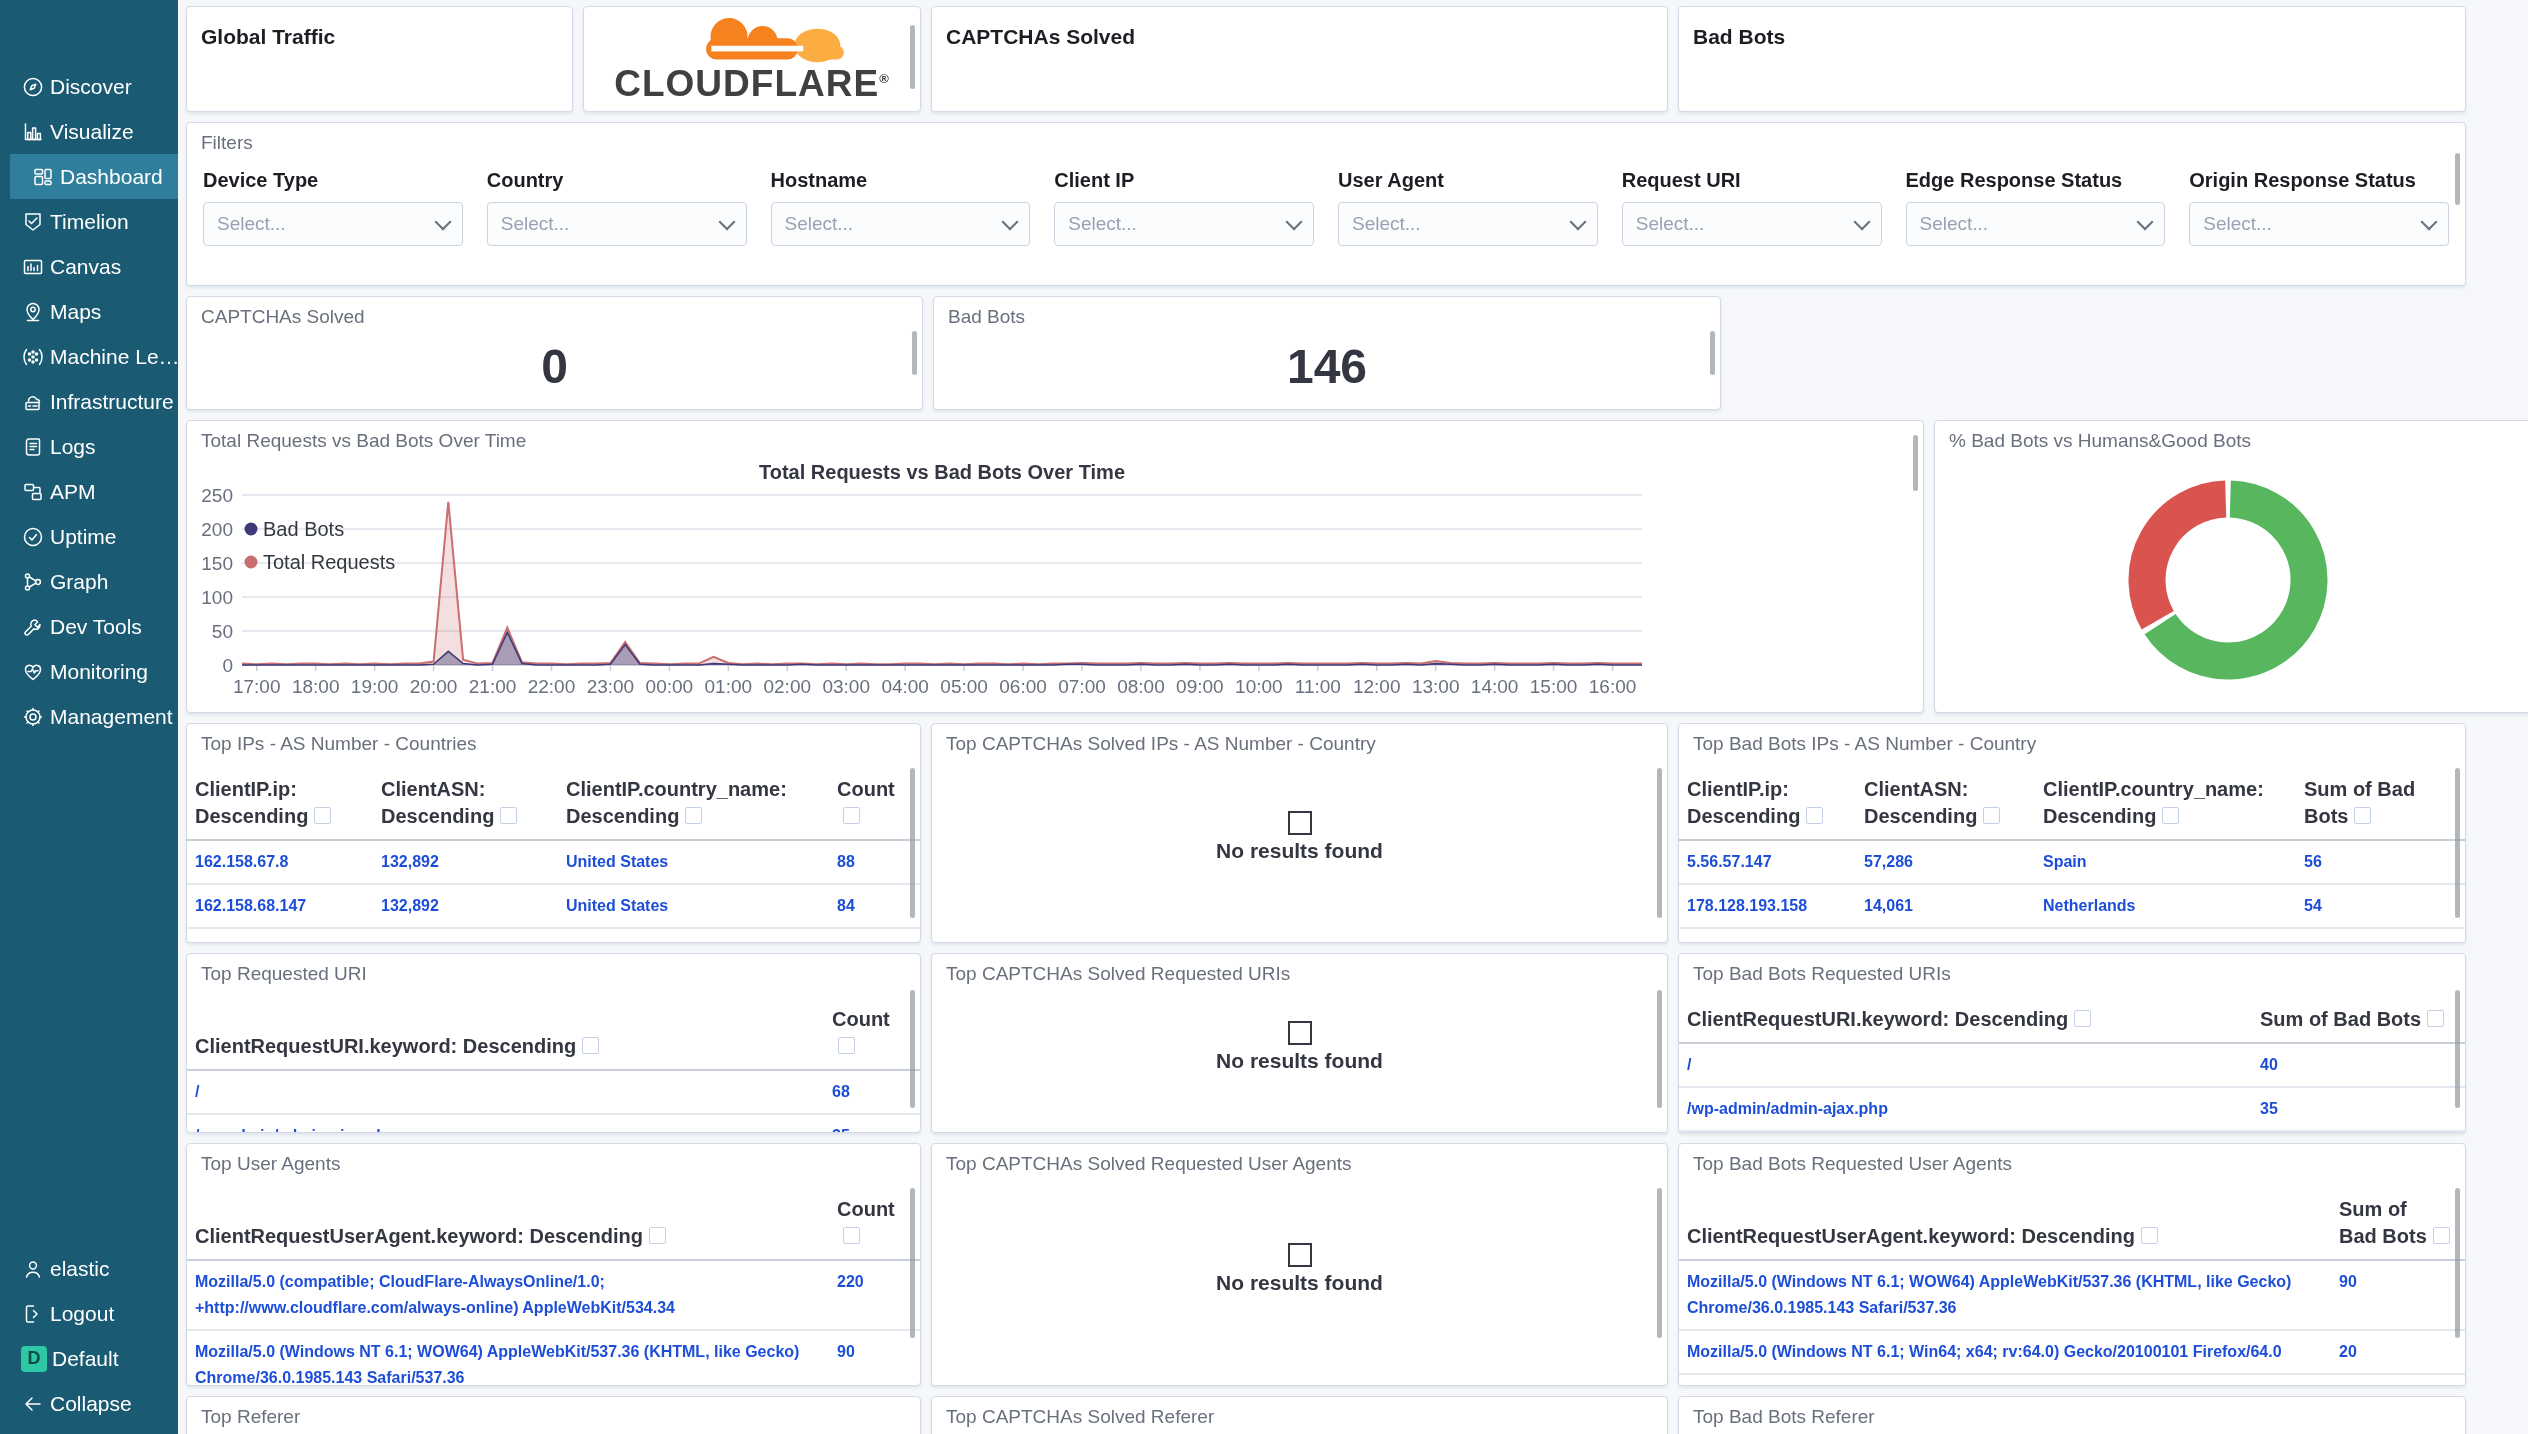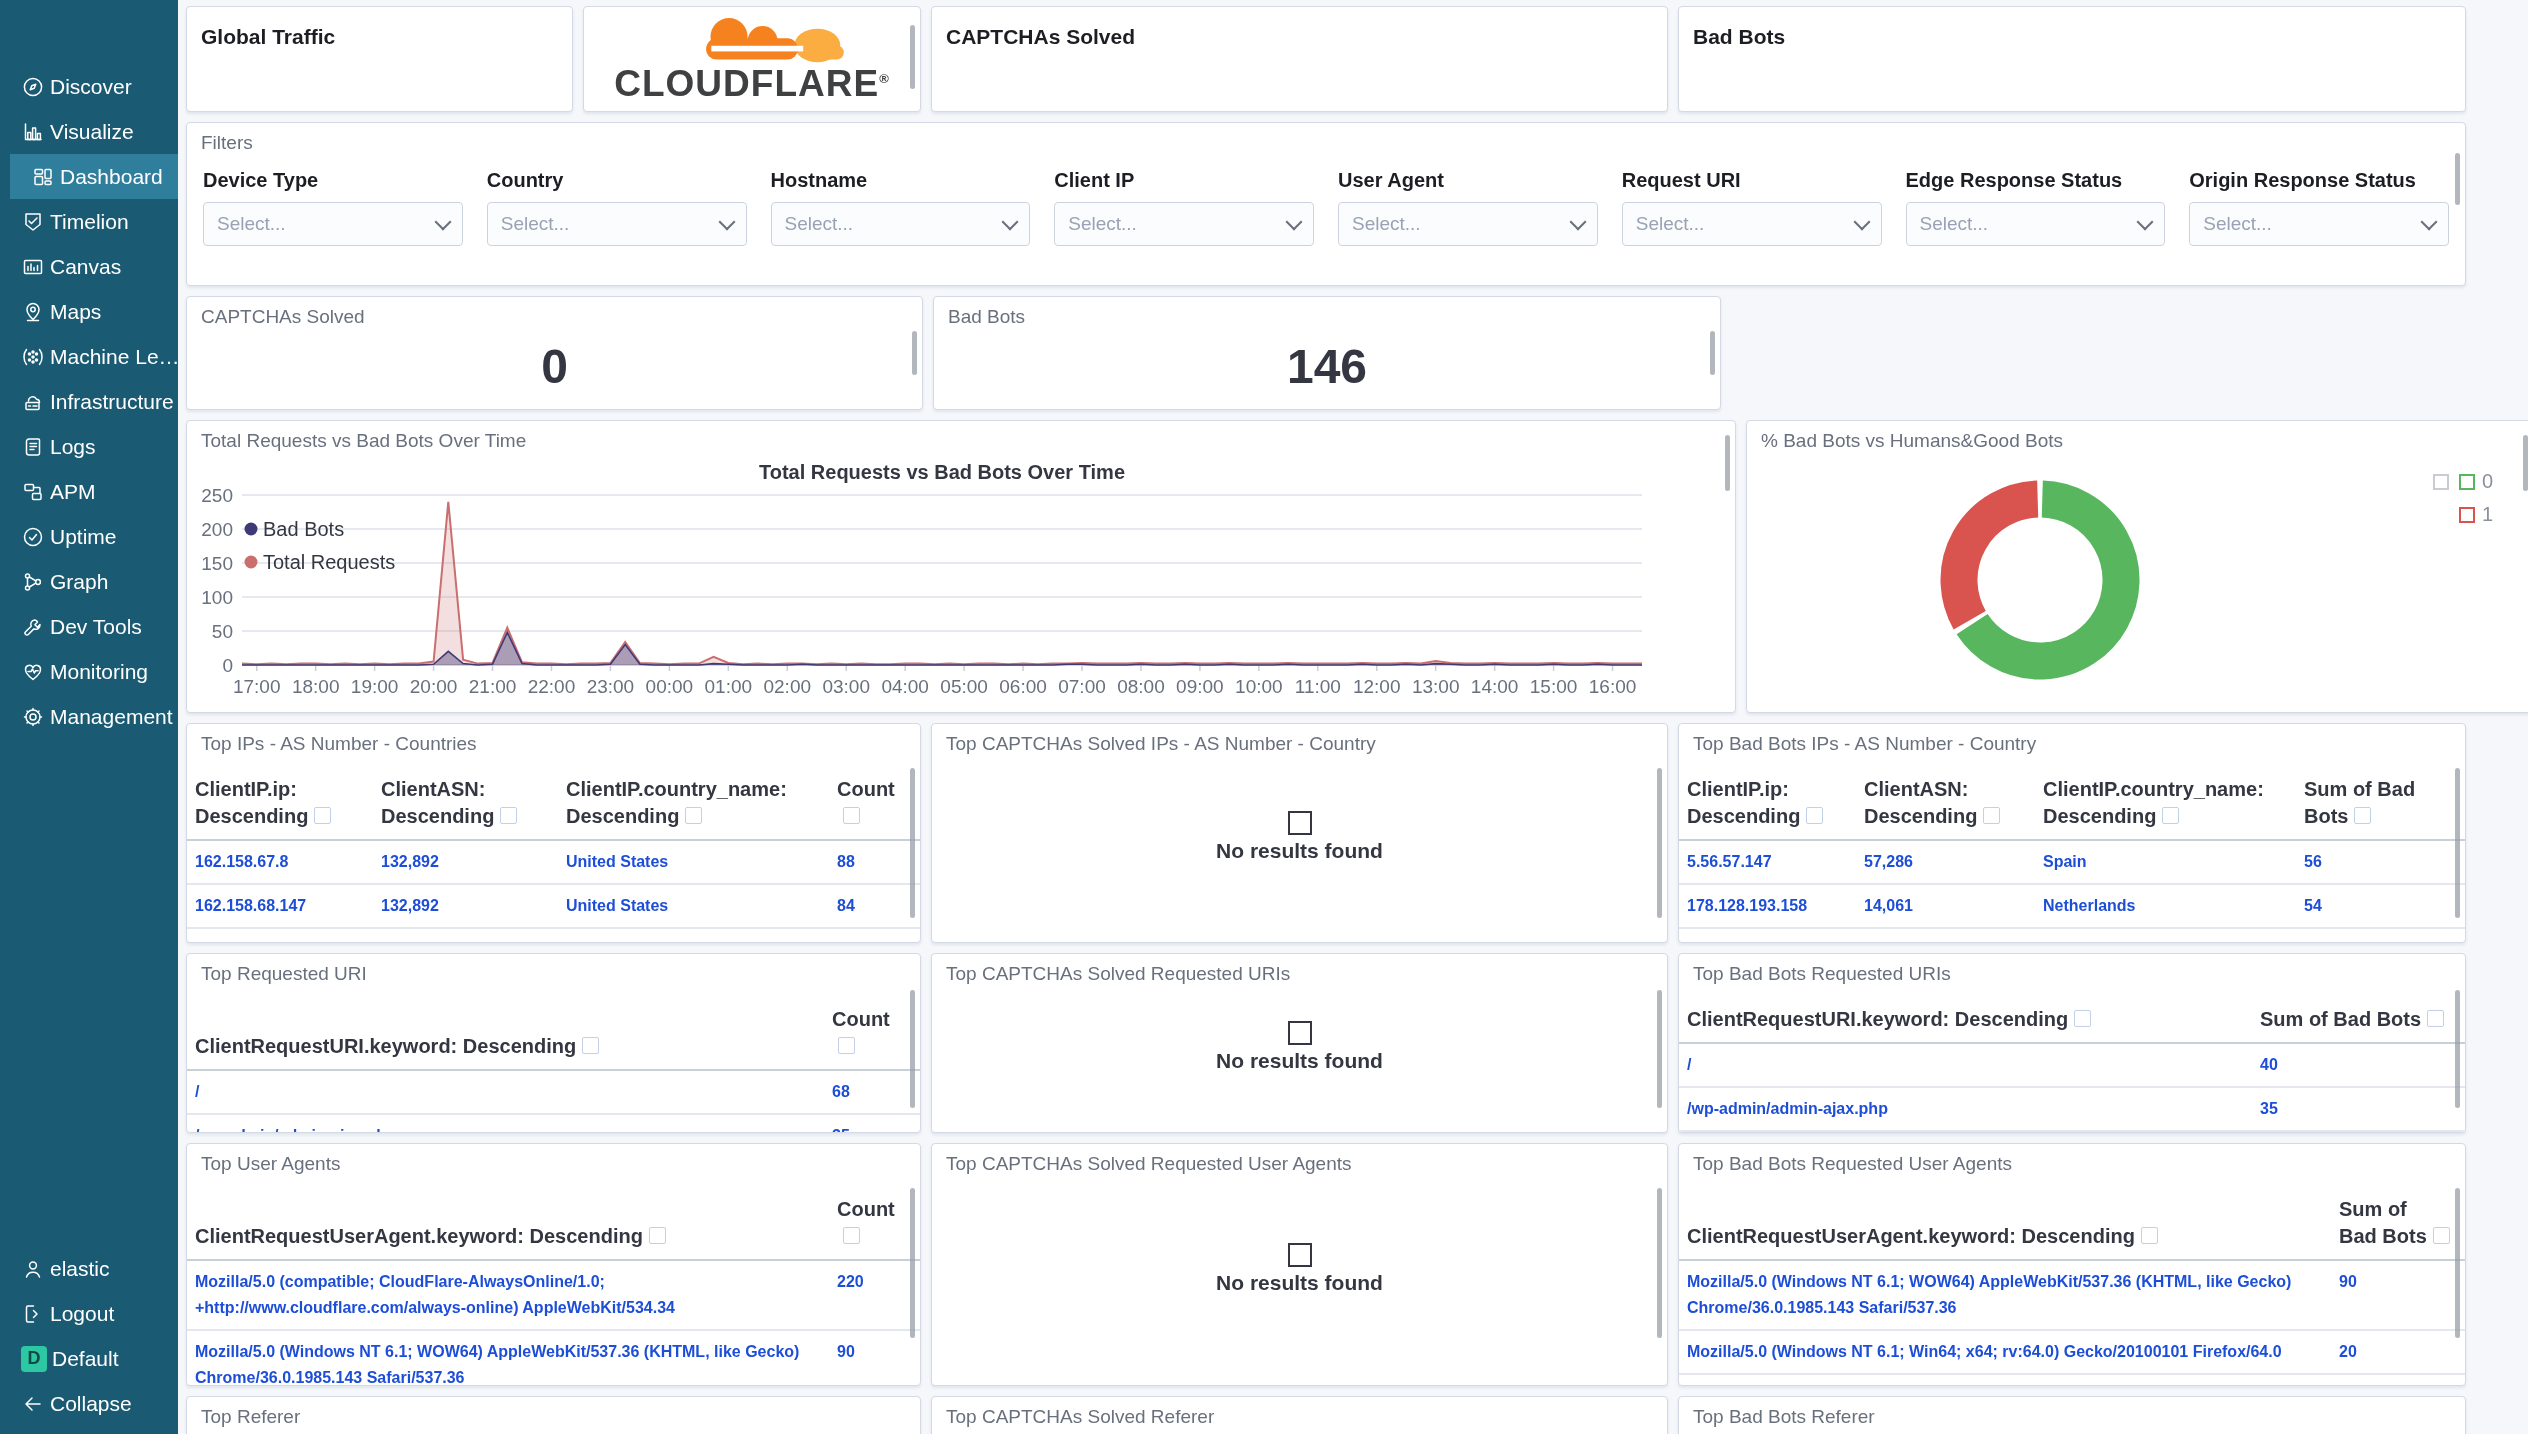--- a/index.html
+++ b/index.html
@@ -14,21 +14,21 @@
   .sitem.selected{background:#2E7E9C;margin-left:10px;}
   .sitem .icn{width:24px;height:24px;flex:none;display:flex;align-items:center;}
   .sitem svg{width:24px;height:24px;stroke:#fff;fill:none;stroke-width:1.5;
              stroke-linecap:round;stroke-linejoin:round;}
   .badge{width:26px;height:26px;border-radius:4px;background:#2EC7A3;color:#0E4A44;
          font-weight:bold;font-size:18px;display:flex;align-items:center;justify-content:center;}
   
   .main{flex:1;display:flex;flex-direction:column;gap:10px;padding:6px 8px 0 8px;box-sizing:border-box;}
   .row{display:flex;gap:10px;flex:none;}
   .c1{width:735px;flex:none;} .c2{width:737px;flex:none;} .c3{width:788px;flex:none;}
-  .c1a{width:338px;flex:none;} .c1b{width:387px;flex:none;} .cwide{width:1550px;flex:none;}
+  .c1a{width:338px;flex:none;} .c1b{width:387px;flex:none;} .cwide{width:1738px;flex:none;}
   .r-head{height:106px;} .r-filters{height:164px;} .r-metrics{height:114px;}
   .r-charts{height:293px;} .r-t1{height:220px;} .r-t2{height:180px;}
   .r-t3{height:243px;} .r-t4{height:120px;}
   .panel{position:relative;background:#fff;border:1px solid #d3dae6;border-radius:4px;
          box-shadow:0 2px 3px rgba(152,162,179,.2);overflow:hidden;height:100%;box-sizing:border-box;}
   .ptitle{color:#69707d;font-size:19px;padding:9px 14px 3px;white-space:nowrap;overflow:hidden;}
   .thumb{position:absolute;right:5px;width:5px;background:rgba(145,152,162,.7);border-radius:3px;}
   .th-a{top:18px;height:64px;} .th-b{top:30px;height:52px;} .th-c{top:34px;height:44px;}
   .th-d{top:14px;height:56px;} .th-e{top:44px;height:150px;} .th-f{top:36px;height:118px;}
   

